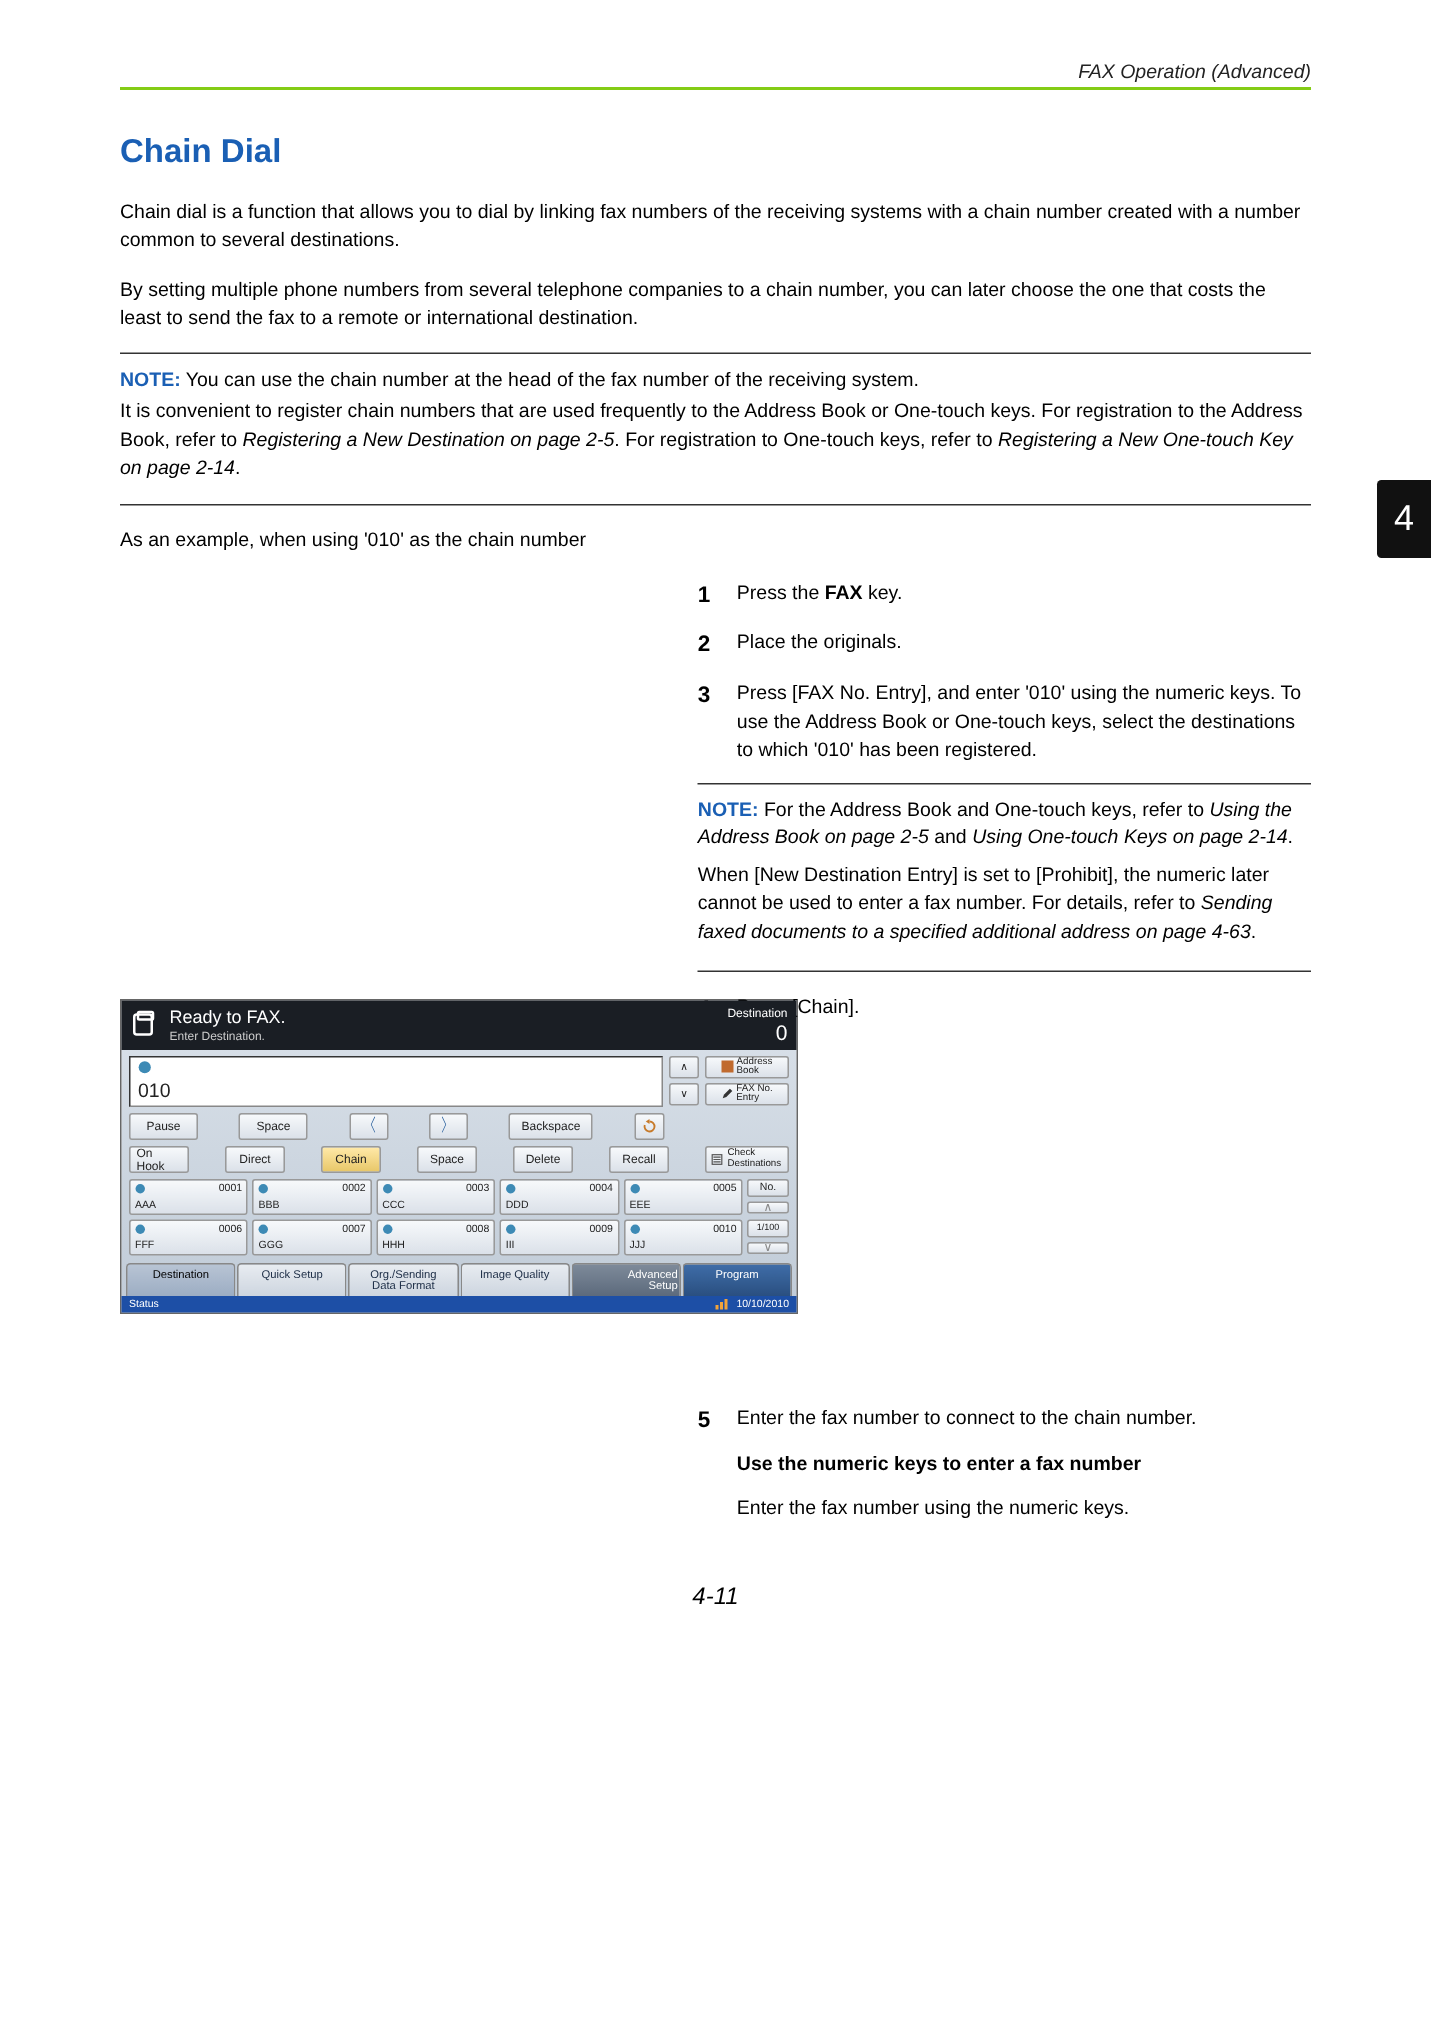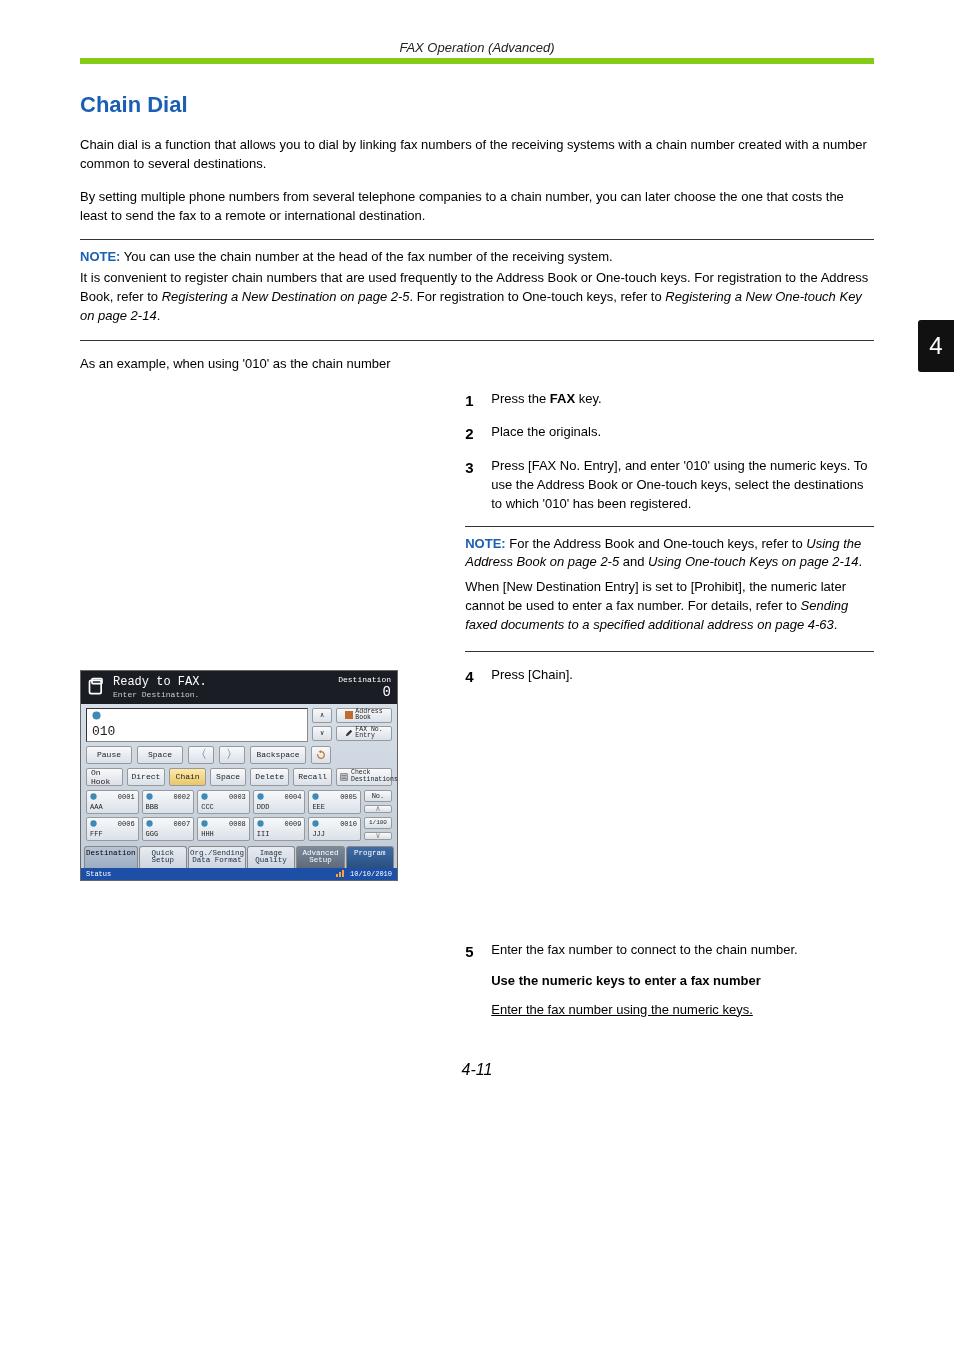--- a/index.html
+++ b/index.html
@@ -11,24 +11,24 @@
     font-family: Arial, Helvetica, sans-serif;
     font-size: 13px;
     color: #000;
     background: #fff;
     width: 954px;
     margin: 0 auto;
     padding: 40px 80px 40px 80px;
     position: relative;
   }
   .header-area {
-    border-bottom: 6px solid #84cc16;
+    border-bottom: 2px solid #84cc16;
     padding-bottom: 3px;
     margin-bottom: 28px;
-    text-align: center;
+    text-align: right;
     font-style: italic;
     color: #222;
   }
   .section-title {
     color: #1a5fb4;
     font-size: 22px;
     font-weight: bold;
     margin-bottom: 18px;
   }
   .para {
@@ -86,27 +86,26 @@
   }
   .note-box {
     margin: 6px 0 16px 0;
   }
   .bold {
     font-weight: bold;
   }
 
   
   .fax-panel {
-    width: 318px;
+    width: 452px;
     background: linear-gradient(#dbe2ea, #c0cbd7);
     border: 1px solid #666;
     font-size: 9px;
     color: #222;
     margin-top: 4px;
-    font-family: Liberation Mono, monospace;
   }
   .fp-titlebar {
     background: #1a1e24;
     color: #fff;
     display: flex;
     align-items: center;
     padding: 4px 6px;
     font-size: 12px;
     position: relative;
   }
@@ -231,21 +230,21 @@
     border: 1px solid #888;
     border-bottom: none;
     border-top-left-radius: 3px;
     border-top-right-radius: 3px;
     text-align: center;
     padding: 3px 1px;
     color:#1a2b44;
     line-height:1.0;
   }
   .fp-tab.active { background: linear-gradient(#b8c4d4,#9cadc3); color:#000;}
-  .fp-tab.adv { background: linear-gradient(#7e8a9a,#5c6a7c); color:#fff;}
+  .fp-tab.adv { background: linear-gradient(#7e8a9a,#5c6a7c); color:#fff;text-align:right;}
   .fp-tab.prog { background: linear-gradient(#3f6da8,#2a4f80); color:#fff;}
   .fp-status {
     background: #1d4fa6;
     color:#fff;
     font-size:7px;
     padding:2px 5px;
     display:flex;
     justify-content: space-between;
   }
   .fp-status .bars{
@@ -575,19 +574,19 @@
 </div>
 
 <div class="steps-row" style="margin-top:60px;">
   <div class="steps-left"></div>
   <div class="steps-right">
     <div class="step-item">
       <div class="step-num">5</div>
       <div>
         <div>Enter the fax number to connect to the chain number.</div>
         <div class="bold" style="margin-top:12px;">Use the numeric keys to enter a fax number</div>
-        <div style="margin-top:10px;text-decoration:underline;">Enter the fax number using the numeric keys.</div>
+        <div style="margin-top:10px;">Enter the fax number using the numeric keys.</div>
       </div>
     </div>
   </div>
 </div>
 
 <div class="footer-pagenum">4-11</div>
 
 </body></html>

